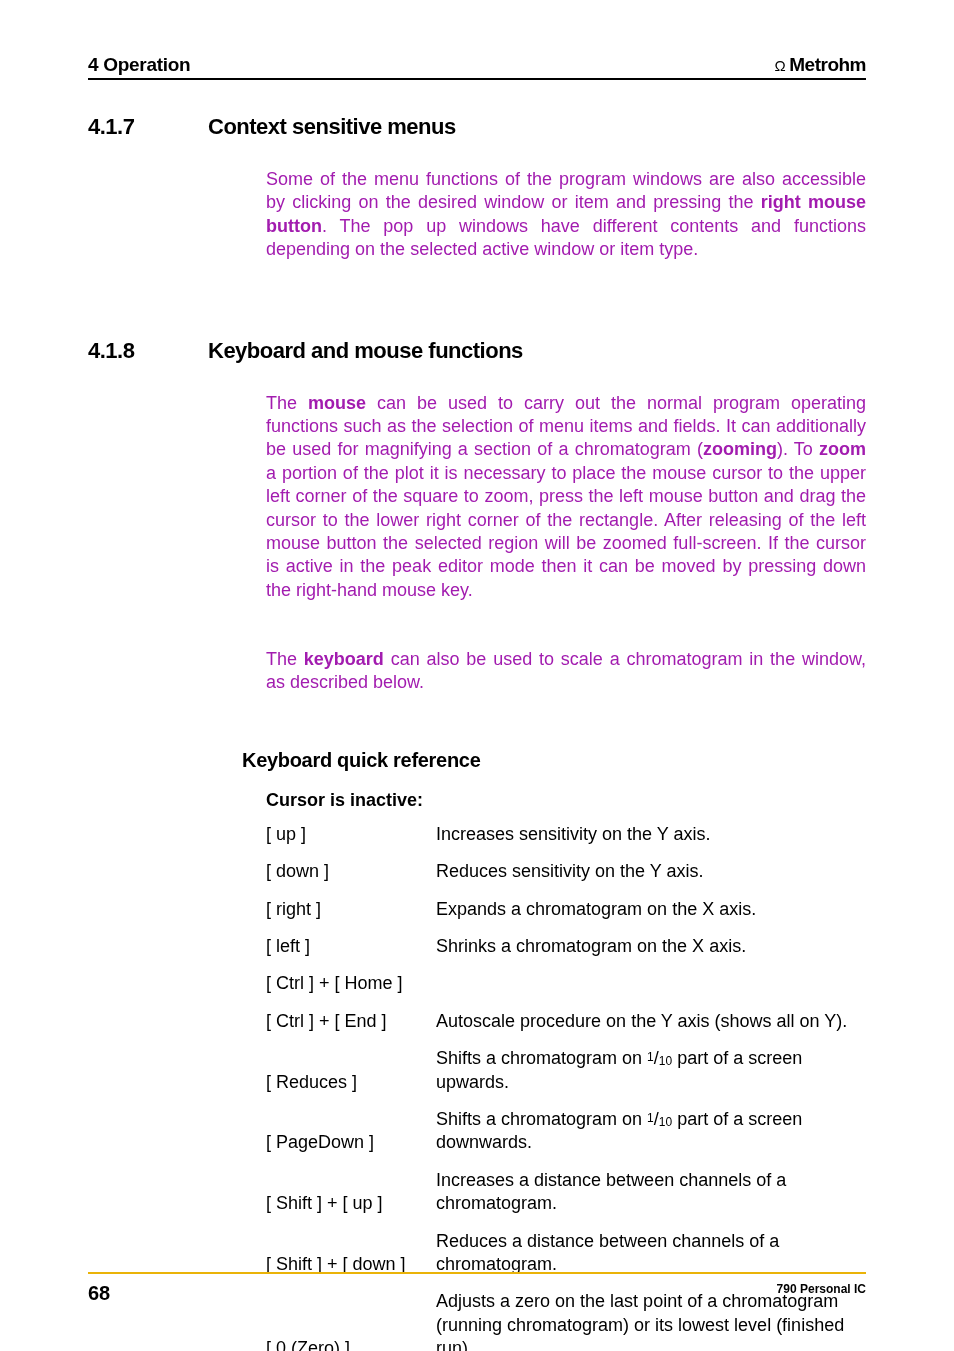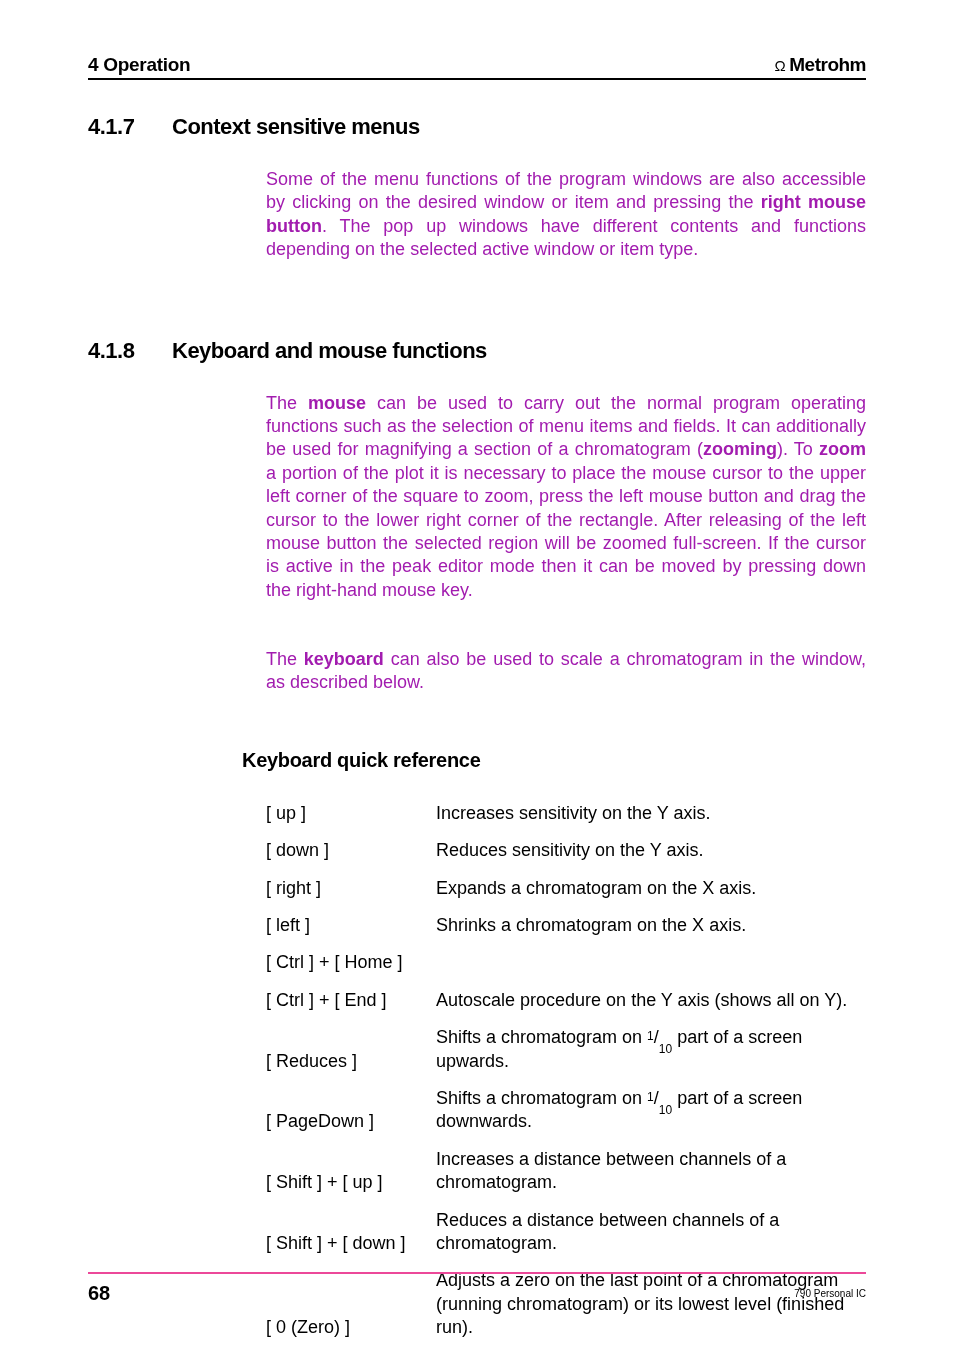--- a/index.html
+++ b/index.html
@@ -54,20 +54,21 @@
       flex-shrink: 0;
       font-weight: 900;
       font-size: 22px;
       font-family: Arial, Helvetica, sans-serif;
       letter-spacing: -0.5px;
     }
     .sectitle {
       font-weight: 900;
       font-size: 22px;
       letter-spacing: -0.5px;
+      margin-left: 36px;
     }
     .body-col {
       margin-left: 178px;
       margin-right: 0;
     }
     .para {
       font-size: 18px;
       line-height: 1.30;
       text-align: justify;
       font-family: Arial, Helvetica, sans-serif;
@@ -114,40 +115,40 @@
       vertical-align: super;
       position: relative;
       top: -3px;
     }
     .fraction .slash {
       font-size: 18px;
     }
     .fraction .den {
       font-size: 12px;
       position: relative;
-      top: 10px;
+      top: 1px;
     }
     .footer {
       position: absolute;
       bottom: 46px;
       left: 88px;
       right: 88px;
-      border-top: 2px solid #ec4899;
+      border-top: 2px solid #eab308;
       padding-top: 8px;
       display: flex;
       justify-content: space-between;
-      align-items: center;
+      align-items: flex-start;
     }
     .pagenum {
       font-weight: 900;
       font-size: 20px;
     }
     .manualname {
-      font-weight: 400;
-      font-size: 10px;
+      font-weight: 700;
+      font-size: 12px;
     }
     b, strong { font-weight: 700; }
   </style>
 </head>
 <body>
 
 <div class="page">
   <div class="topbar">
     <span class="top-left">4 Operation</span>
     <span class="top-right">
@@ -181,20 +182,21 @@
     <div style="height:10px;"></div>
     <p class="para">
       <span>The </span><b>keyboard</b><span> can also be used to scale a chromatogram in the window, as described below.</span>
     </p>
   </div>
 
   <div style="height:36px;"></div>
 
   <div class="subhead">Keyboard quick reference</div>
   <div style="height:18px;"></div>
+  <div class="subsubhead">Cursor is inactive:</div>
   <div style="height:12px;"></div>
 
   <div class="kbd-table">
     <div class="kbd-row">
       <div class="kbd-key">[ up ]</div>
       <div class="kbd-desc">Increases sensitivity on the Y axis.</div>
     </div>
     <div class="kbd-row">
       <div class="kbd-key">[ down ]</div>
       <div class="kbd-desc">Reduces sensitivity on the Y axis.</div>

